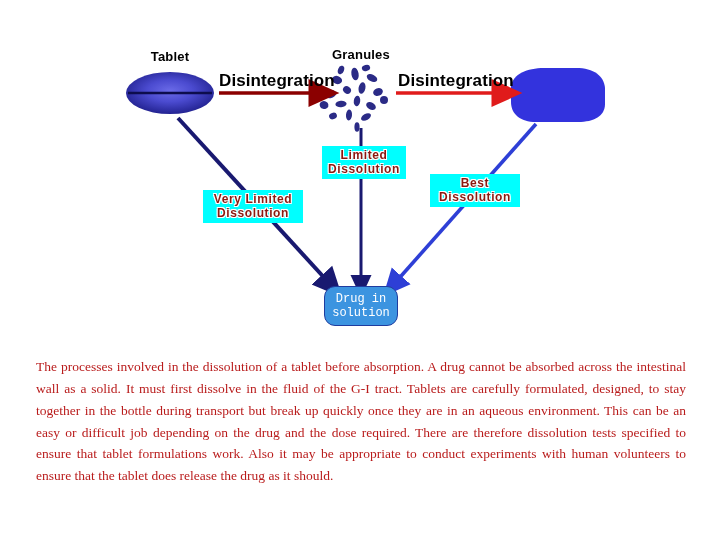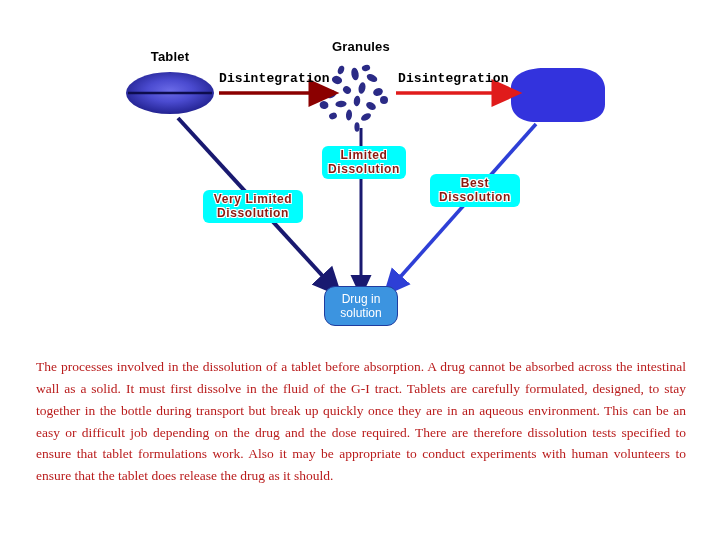--- a/index.html
+++ b/index.html
@@ -41,29 +41,29 @@
     font-family: "Liberation Sans", sans-serif;
     font-weight: bold;
     font-size: 13px;
     color: #000000;
     text-align: center;
     line-height: 1.12;
     white-space: pre-line;
     letter-spacing: 0.2px;
   }
   #caption-tablet   { left: 130px; top: 50px; width: 80px; }
-  #caption-granules { left: 316px; top: 40px; width: 90px; }
+  #caption-granules { left: 316px; top: 48px; width: 90px; }
   #caption-small    { left: 500px; top: 42px; width: 98px; }
 
   
   .arrow-caption {
     position: absolute;
-    font-family: Liberation Mono, monospace;
+    font-family: Liberation Sans, sans-serif;
     font-weight: bold;
-    font-size: 13px;
+    font-size: 17px;
     color: #000000;
     white-space: nowrap;
     letter-spacing: 0.1px;
   }
   #arrow-caption-1 { left: 219px; top: 71px; }
   #arrow-caption-2 { left: 398px; top: 71px; }
 
   
   .cyan-label {
     position: absolute;
@@ -79,38 +79,37 @@
     box-sizing: border-box;
     text-shadow:
       -1px -1px 0 #ffffff,
        1px -1px 0 #ffffff,
       -1px  1px 0 #ffffff,
        1px  1px 0 #ffffff,
        0px -1px 0 #ffffff,
        0px  1px 0 #ffffff;
     letter-spacing: 0.6px;
     z-index: 5;
-    border-radius: 6px;
   }
   #label-very-limited { left: 203px; top: 190px; width: 100px; }
   #label-limited      { left: 322px; top: 146px; width: 84px; }
   #label-best         { left: 430px; top: 174px; width: 90px; }
 
   
   #drug-box {
     position: absolute;
     left: 324px;
     top: 286px;
     width: 74px;
     height: 40px;
     background: #3c94e0;
     border: 1.5px solid #1f3c9e;
     border-radius: 11px;
     color: #ffffff;
-    font-family: Liberation Sans, sans-serif;
+    font-family: Liberation Mono, monospace;
     font-size: 12px;
     font-weight: normal;
     line-height: 1.2;
     text-align: center;
     display: flex;
     align-items: center;
     justify-content: center;
     white-space: pre-line;
     box-sizing: border-box;
     z-index: 6;

